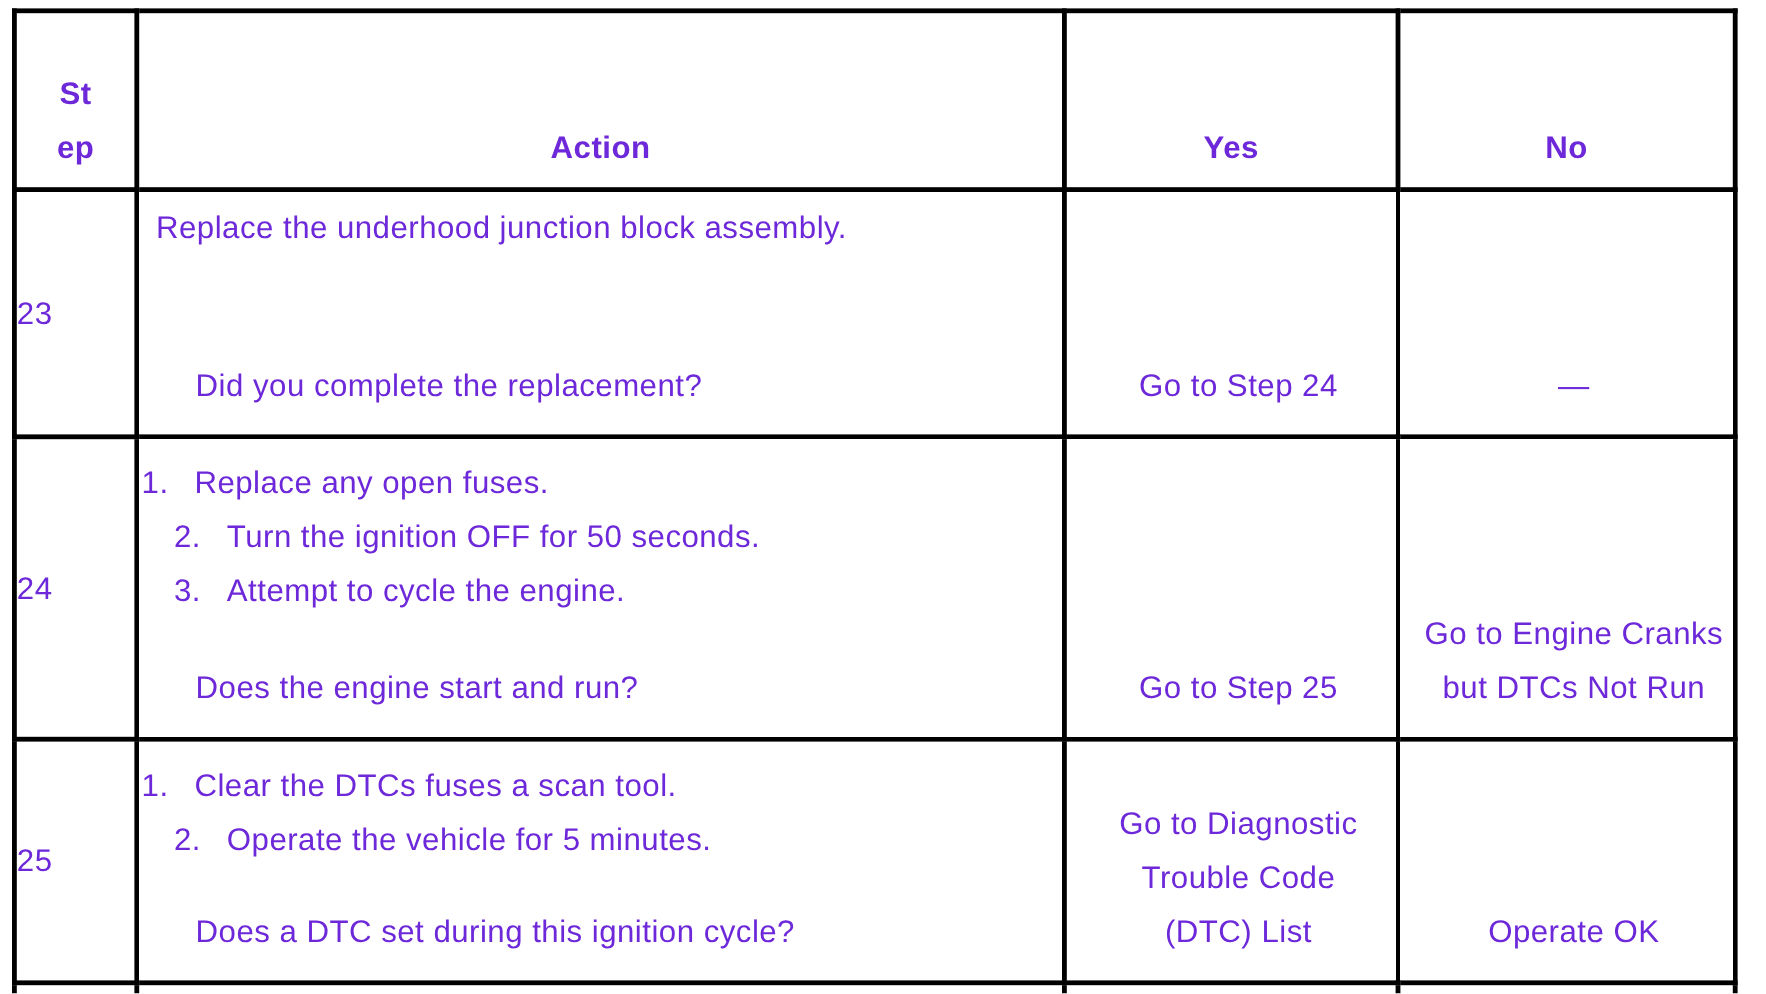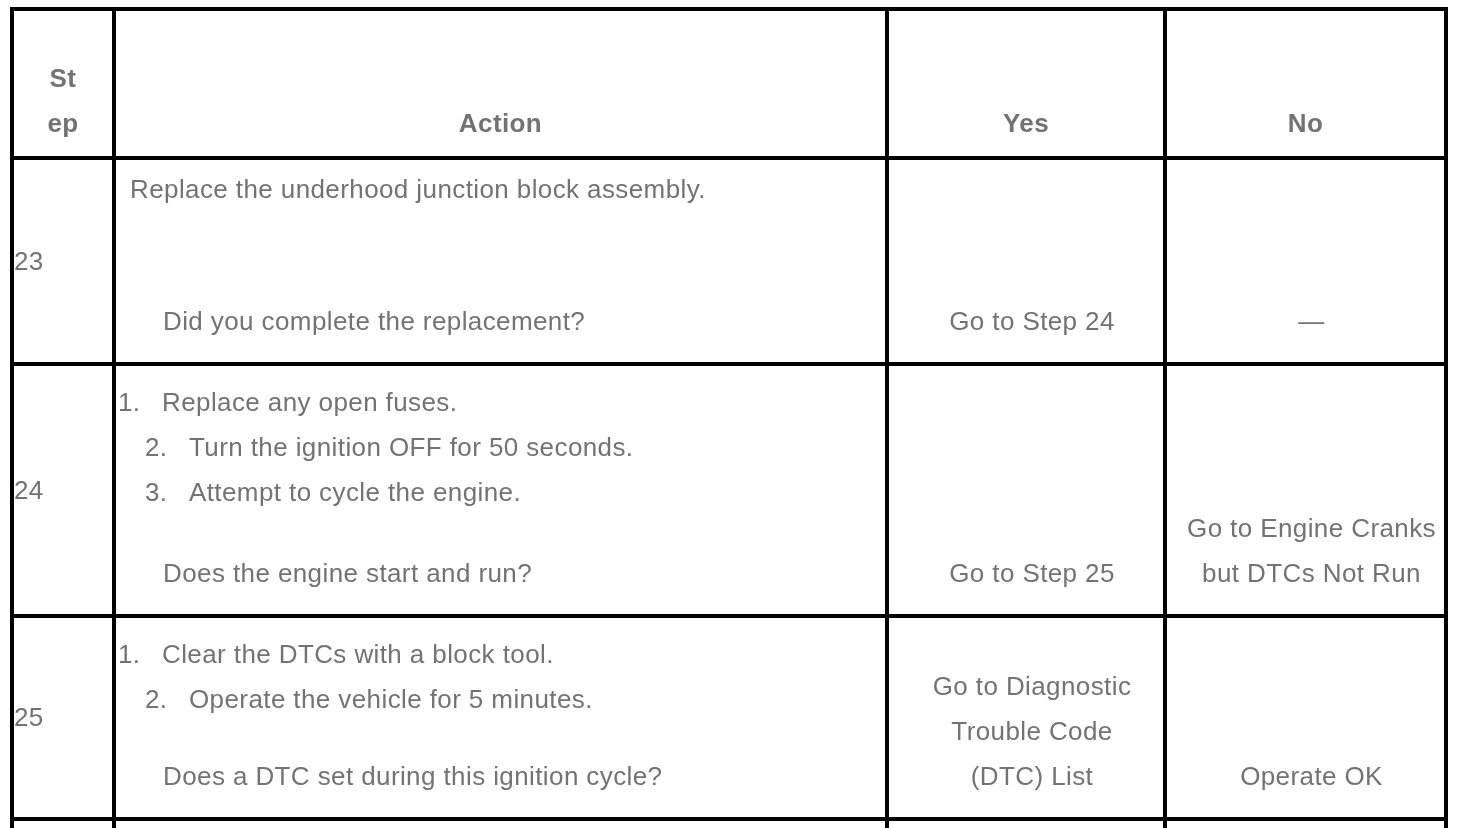--- a/index.html
+++ b/index.html
@@ -1,18 +1,18 @@
 <!DOCTYPE html>
 <html><head>
 <meta charset="utf-8">
 <style>
   html, body { margin:0; padding:0; background:#ffffff; }
   .page {
     position:relative; width:1472px; height:828px; overflow:hidden;
-    background:#ffffff; color:#737373;
+    background:#ffffff; color:#6d28d9;
     font-family:"Liberation Sans","DejaVu Sans",sans-serif;
     font-size:26px; line-height:45px; letter-spacing:0.4px;
   }
   table.diag {
     position:absolute; left:10px; top:7px; width:1434px;
     border-collapse:collapse; table-layout:fixed; background:#ffffff;
   }
   .diag th, .diag td { border:4px solid #000000; padding:0; background:#ffffff; }
   tr.hdr  { height:149px; }
   tr.r0   { height:206px; }
@@ -111,21 +111,21 @@
     </td>
   </tr>
 
   <tr class="r2">
     <td class="step">25</td>
     <td class="action">
 
       <div class="list">
               <div class="li">
                 <span class="num">1.</span>
-                <span class="txt">Clear the DTCs with a block tool.</span>
+                <span class="txt">Clear the DTCs fuses a scan tool.</span>
               </div>
               <div class="li indent">
                 <span class="num">2.</span>
                 <span class="txt">Operate the vehicle for 5 minutes.</span>
               </div>
             </div>
       <div class="q">Does a DTC set during this ignition cycle?</div>
     </td>
     <td class="ans-cell">
       <div class="ans">

